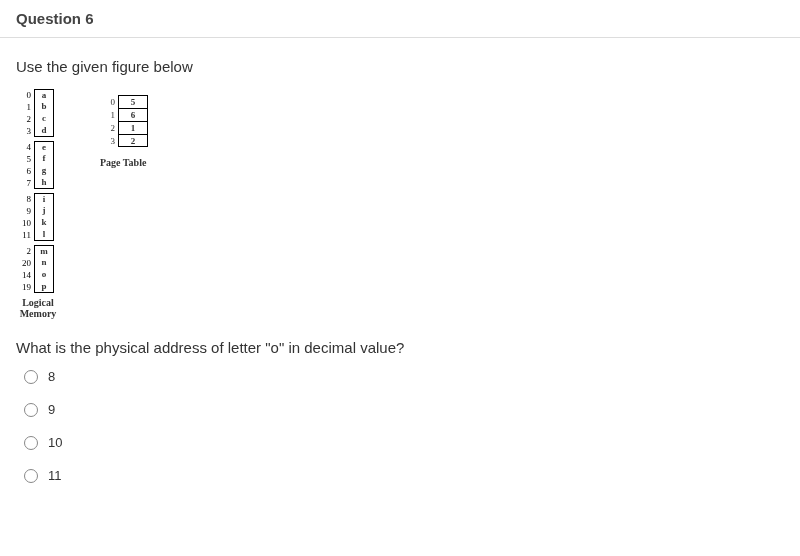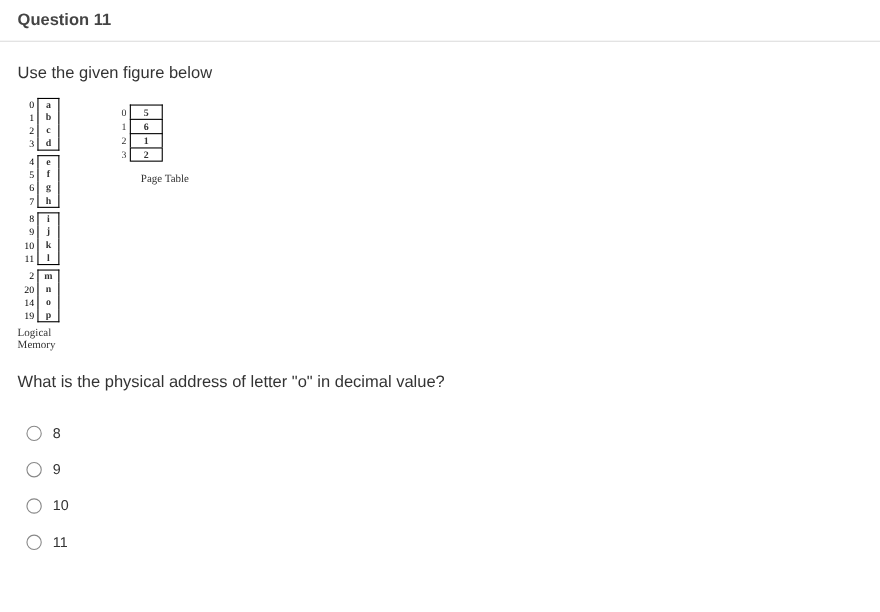--- a/index.html
+++ b/index.html
@@ -61,23 +61,24 @@
     text-align: center;
     line-height: 11px;
     font-family: "Times New Roman", serif;
     font-weight: bold;
   }
   .mem-group .mem-row:first-child .mem-cell { border-top: 1px solid #000; }
   .mem-group .mem-row:last-child .mem-cell { border-bottom: 1px solid #000; }
   .group-gap { height: 4px; }
   .block-label {
     font-size: 10px;
-    font-weight: normal;
+    font-weight: bold;
     margin-top: 4px;
     font-family: "Times New Roman", serif;
+    text-align: center;
     width: 44px;
   }
   .pt-block {
     display: flex;
     flex-direction: column;
     align-items: flex-start;
     margin-top: 6px;
   }
   .pt-table {
     display: flex;
@@ -102,29 +103,28 @@
     border-bottom: none;
     font-size: 9px;
     text-align: center;
     line-height: 12px;
     font-family: "Times New Roman", serif;
     font-weight: bold;
   }
   .pt-row:last-child .pt-cell { border-bottom: 1px solid #000; }
   .pt-label {
     font-size: 10px;
-    font-weight: normal;
+    font-weight: bold;
     margin-top: 10px;
     font-family: "Times New Roman", serif;
-    margin-left: 28px;
   }
   .question-text {
     font-size: 15px;
     color: #333;
-    margin-bottom: 30px;
+    margin-bottom: 13px;
   }
   .options {
     display: flex;
     flex-direction: column;
     gap: 18px;
     padding-left: 8px;
   }
   .option {
     display: flex;
     align-items: center;
@@ -138,21 +138,21 @@
     border: 1.5px solid #888;
     border-radius: 50%;
     background: #fff;
     flex-shrink: 0;
   }
 </style>
 </head>
 <body>
 
 <div class="question-header">
-  <span>Question 11</span>
+  <span>Question 6</span>
 </div>
 
 <div class="content">
   <div class="instruction">Use the given figure below</div>
 
   <div class="figure-area">
 
     <div class="mem-block">
       <div id="lm-groups">
           <div class="mem-group">

